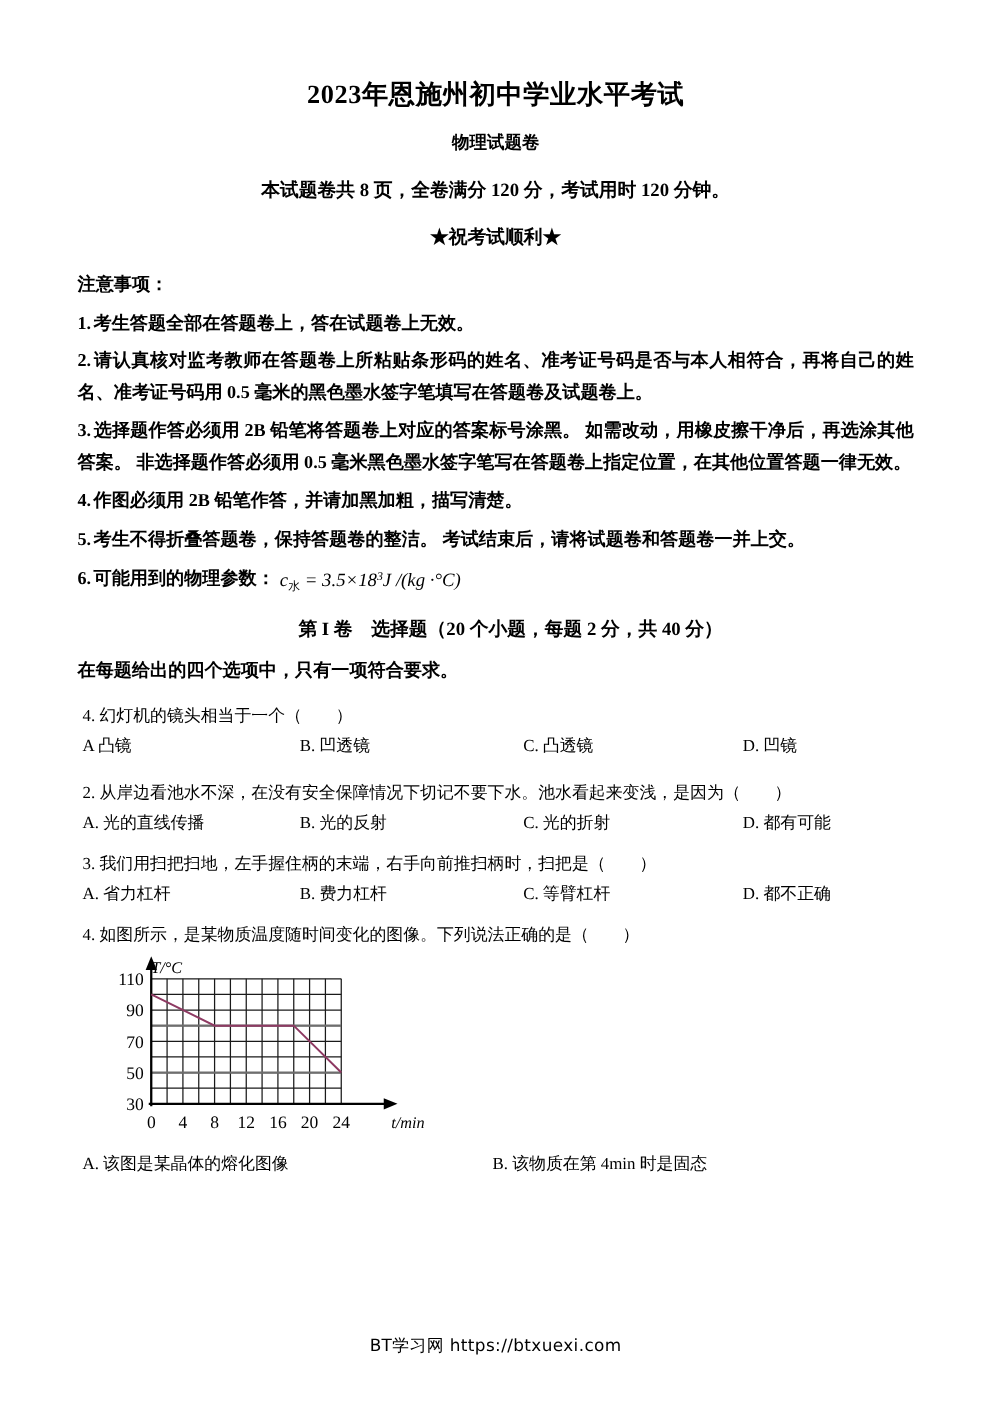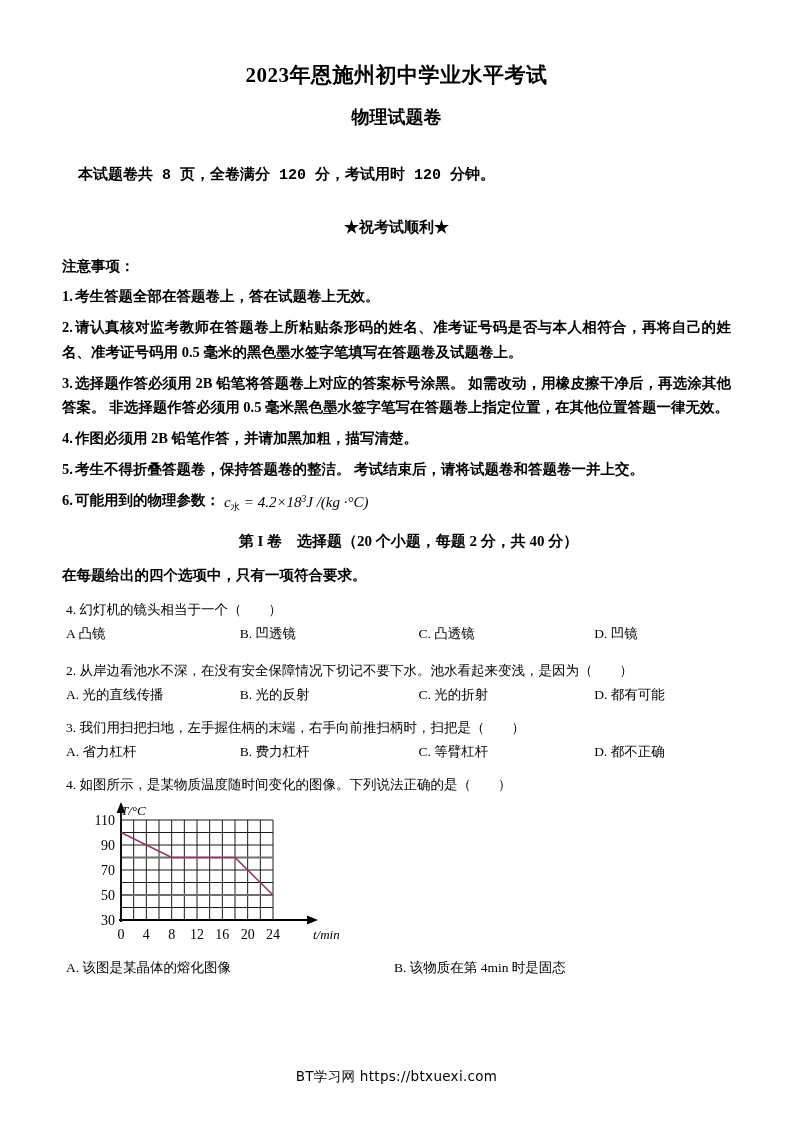--- a/index.html
+++ b/index.html
@@ -28,34 +28,33 @@
     text-align: center;
     font-size: 21px;
     font-weight: bold;
     letter-spacing: 0.5px;
     margin: 0;
     padding-top: 62px;
     line-height: 1.3;
   }
   .doc-subtitle {
     text-align: center;
-    font-size: 18px;
+    font-size: 14px;
     font-weight: bold;
     margin: 0;
     padding-top: 17px;
     line-height: 1.3;
   }
   .doc-info {
-    text-align: left;
+    text-align: center;
     font-size: 15px;
     font-weight: bold;
-    margin: 16px;
+    margin: 0;
     padding-top: 20px;
     line-height: 1.3;
-    font-family: Liberation Mono, monospace;
   }
   .doc-wish {
     text-align: center;
     font-size: 15px;
     font-weight: bold;
     margin: 0;
     padding-top: 17px;
     line-height: 1.3;
   }
 
@@ -189,21 +188,21 @@
     <p class="notice-item">
       <span class="idx">3.</span><span>选择题作答必须用 2B 铅笔将答题卷上对应的答案标号涂黑。 如需改动，用橡皮擦干净后，再选涂其他答案。 非选择题作答必须用 0.5 毫米黑色墨水签字笔写在答题卷上指定位置，在其他位置答题一律无效。</span>
     </p>
     <p class="notice-item">
       <span class="idx">4.</span><span>作图必须用 2B 铅笔作答，并请加黑加粗，描写清楚。</span>
     </p>
     <p class="notice-item">
       <span class="idx">5.</span><span>考生不得折叠答题卷，保持答题卷的整洁。 考试结束后，请将试题卷和答题卷一并上交。</span>
     </p>
     <p class="notice-item">
-      <span class="idx">6.</span><span>可能用到的物理参数：</span><span class="formula"><span class="mathit">c</span><sub>水</sub> <span>=</span> <span>4.2</span><span>×18</span><sup>3</sup><span>J /(kg ·°C)</span></span>
+      <span class="idx">6.</span><span>可能用到的物理参数：</span><span class="formula"><span class="mathit">c</span><sub>水</sub> <span>=</span> <span>3.5</span><span>×18</span><sup>3</sup><span>J /(kg ·°C)</span></span>
     </p>
   </div>
 
   <p class="section-heading">第 I 卷　选择题（20 个小题，每题 2 分，共 40 分）</p>
   <p class="section-sub">在每题给出的四个选项中，只有一项符合要求。</p>
 
   <div class="questions">
 
     <p class="q-stem">4. 幻灯机的镜头相当于一个（　　）</p>
     <div class="q-opts gap-lg">

